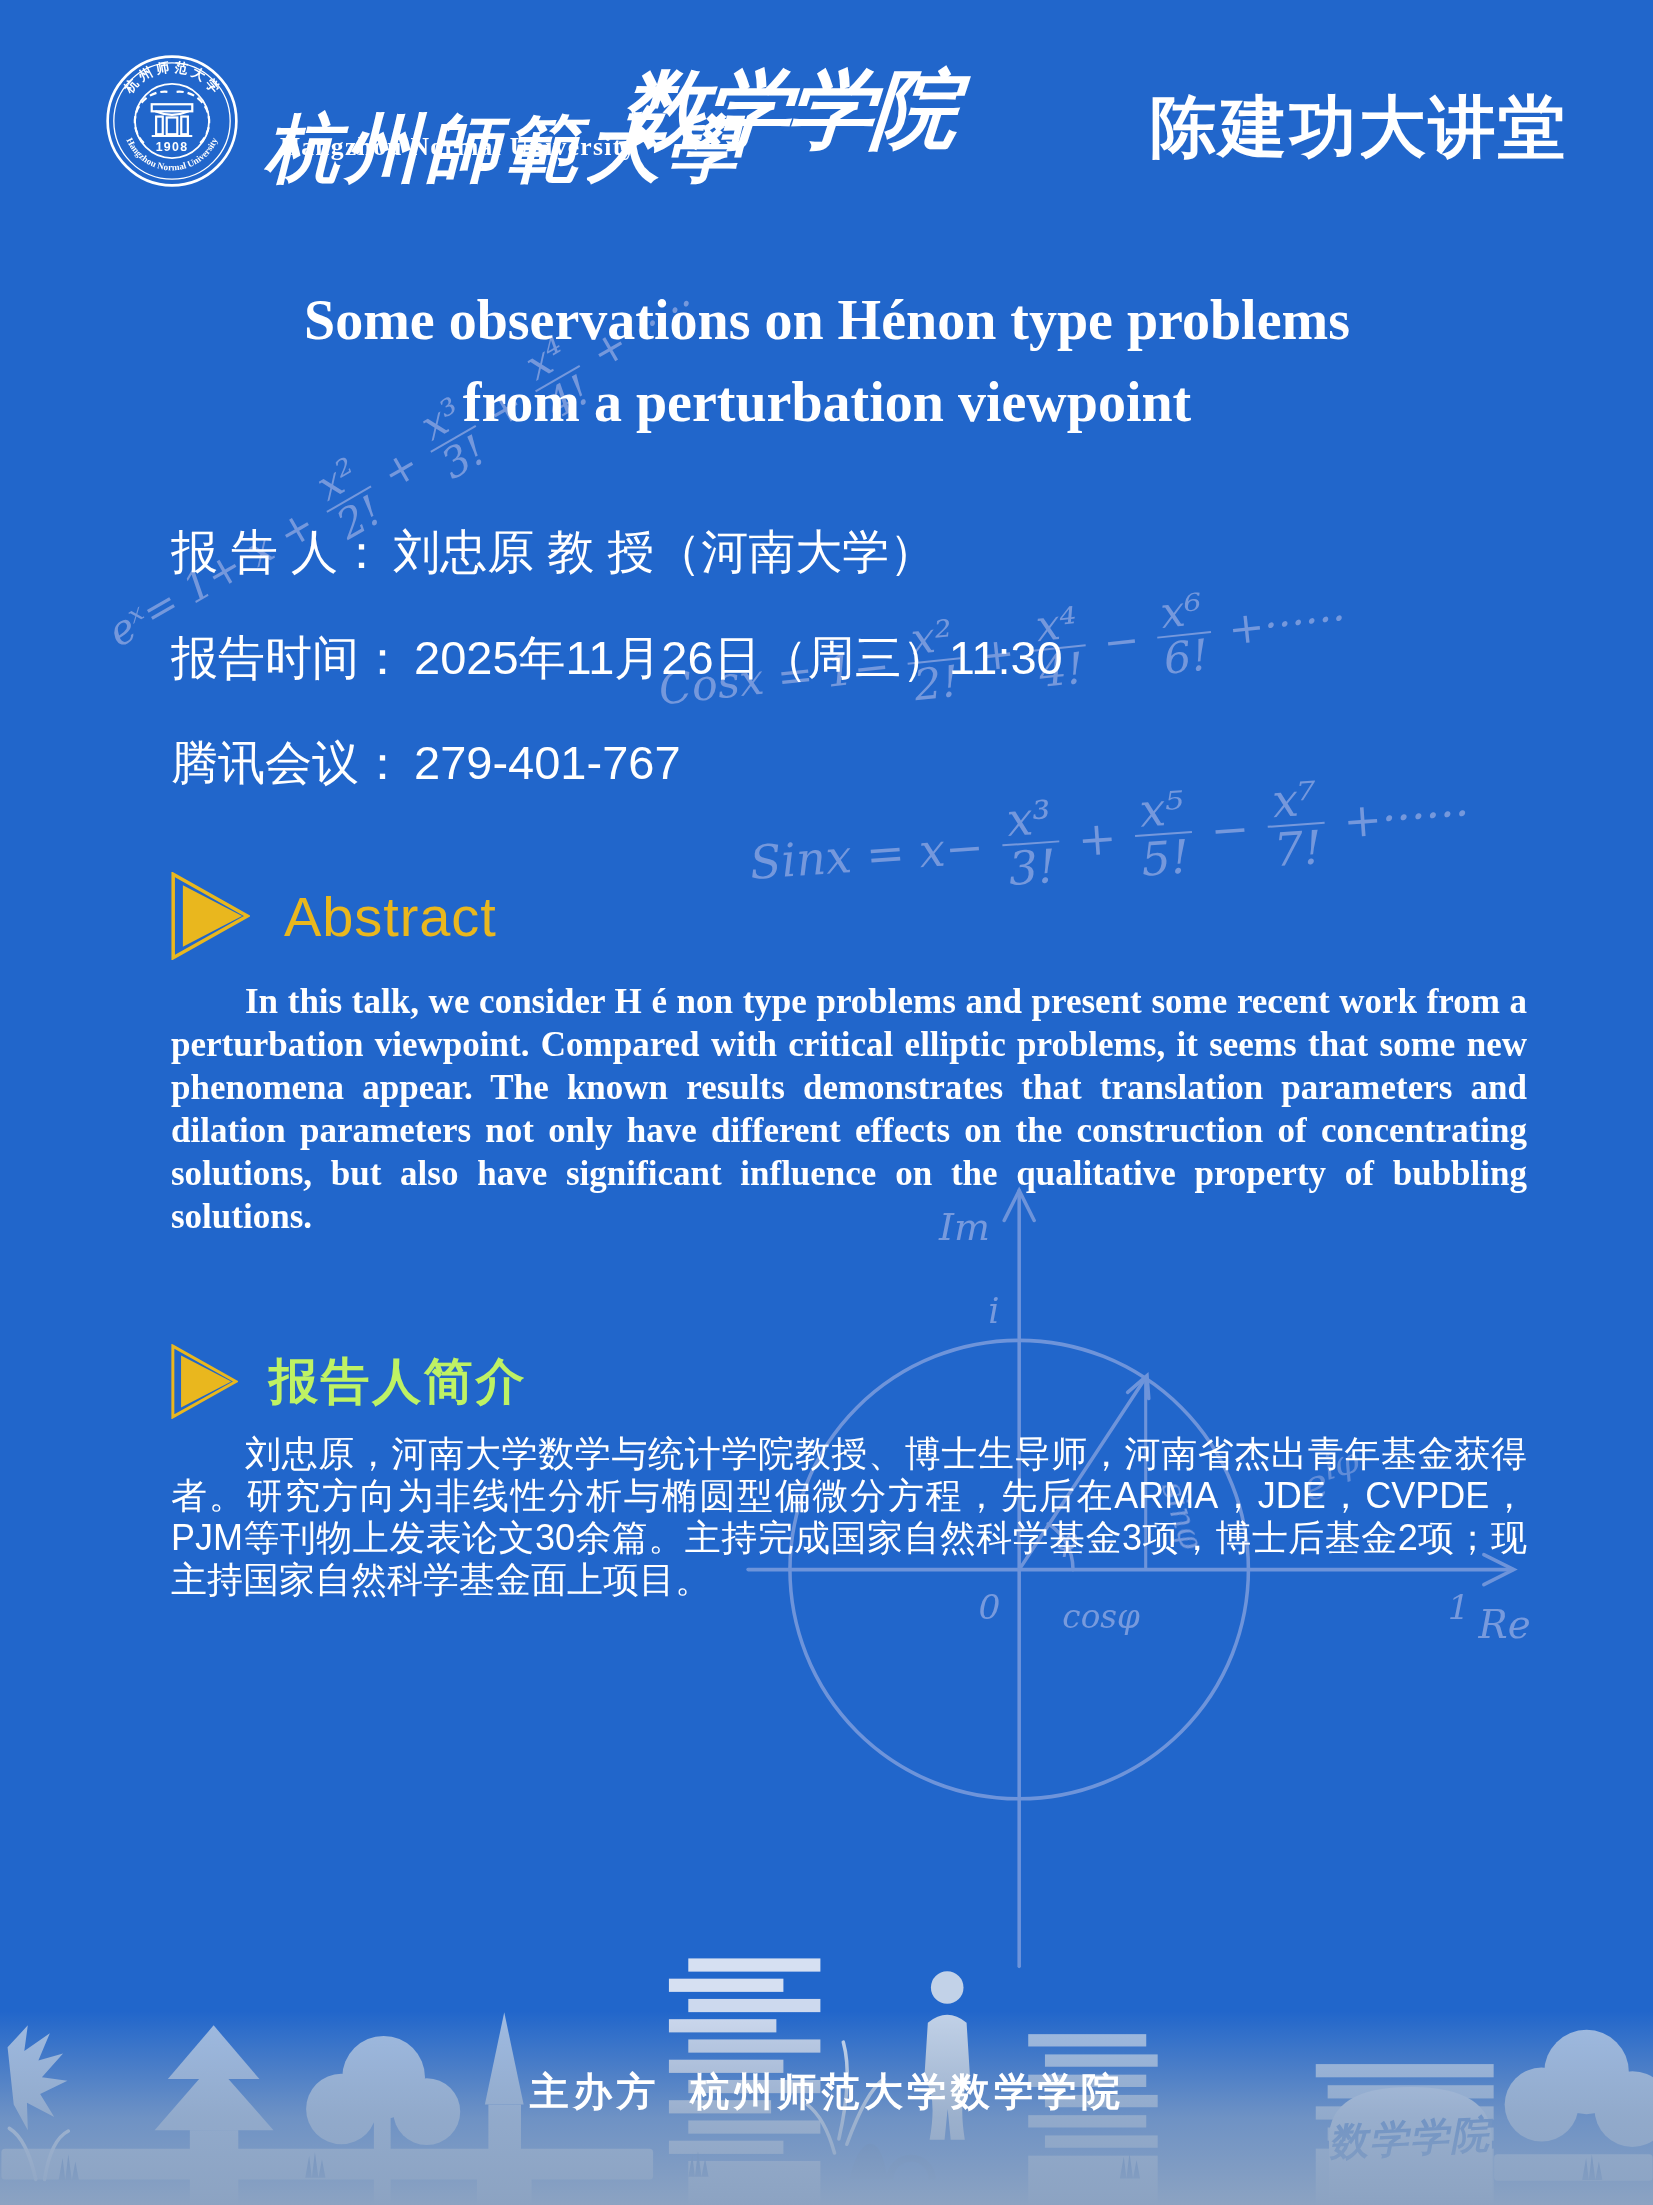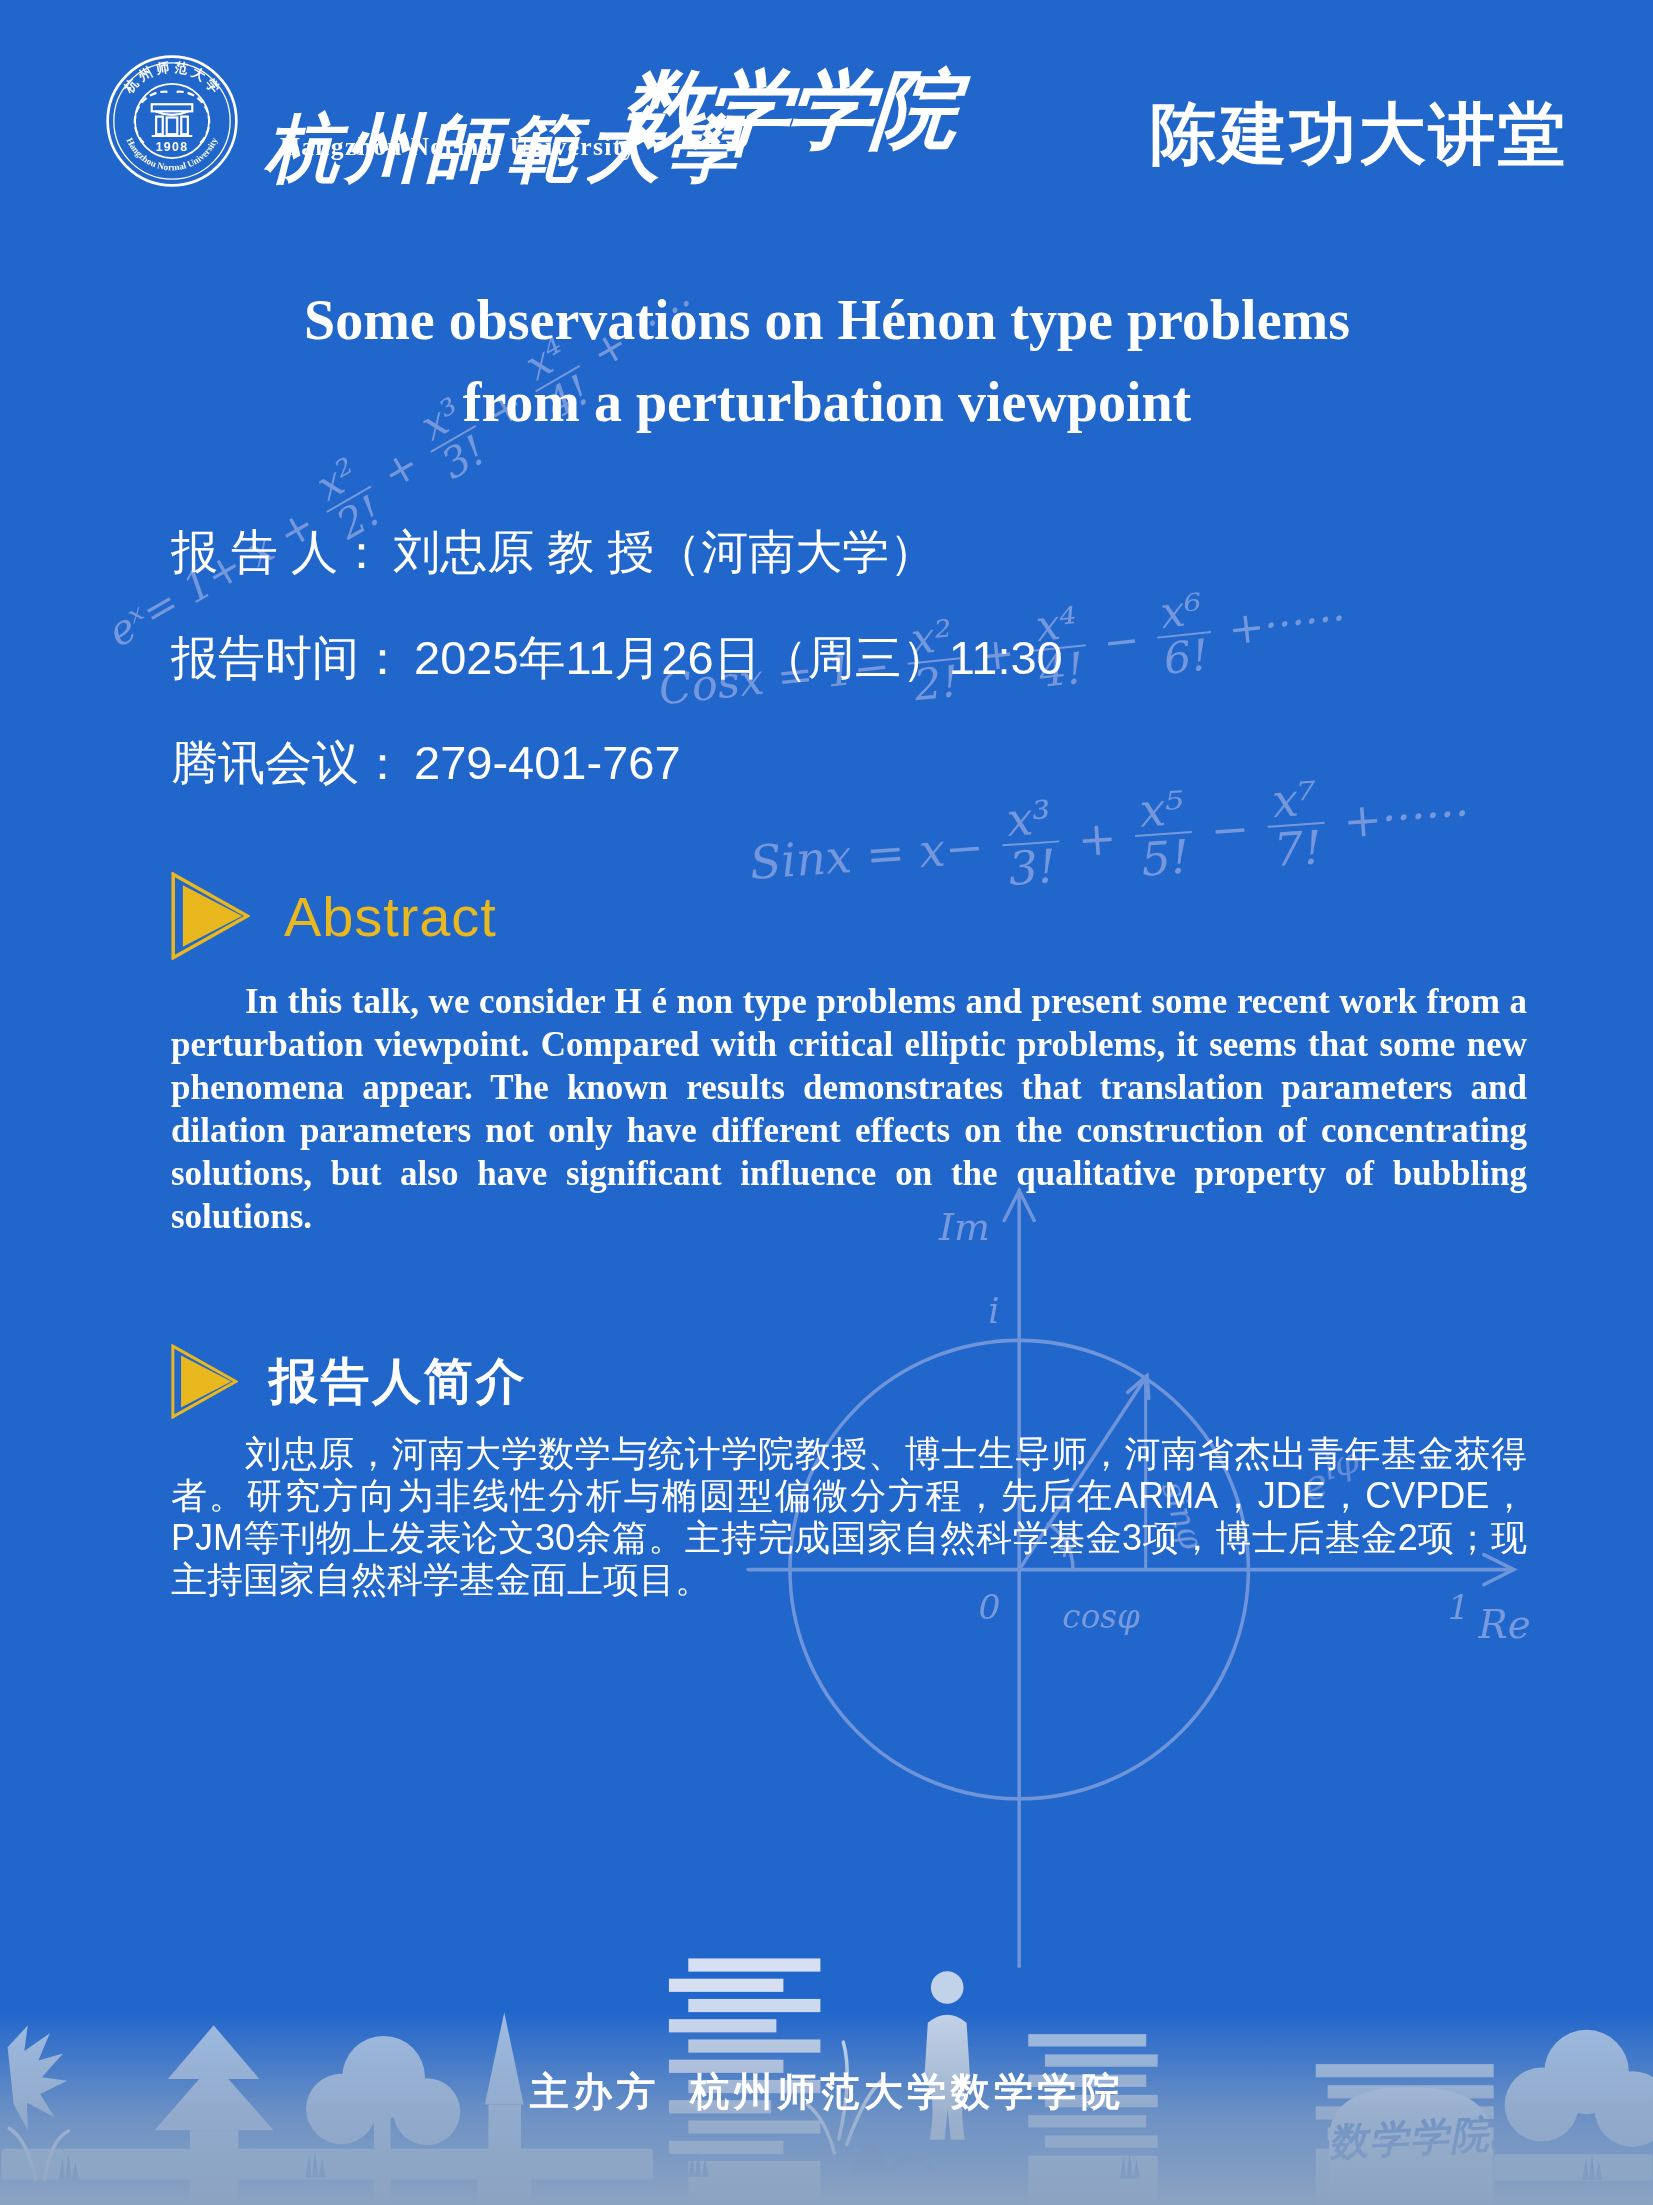--- a/index.html
+++ b/index.html
@@ -15,35 +15,35 @@
             font-family:"DejaVu Serif",serif;font-style:italic;transform:rotate(-16deg);z-index:1;}
   .diagram-svg{position:absolute;left:706px;top:1142px;z-index:1;}
   
   .seal-svg{position:absolute;left:105px;top:54px;z-index:4;}
   .univ-cn{position:absolute;left:265px;top:52px;font-size:74px;font-weight:bold;
            font-style:italic;letter-spacing:6.2px;z-index:4;margin-top:48px;}
   .univ-en{position:absolute;left:280px;top:132px;font-size:25.6px;font-weight:bold;
            font-family:"Liberation Serif",serif;letter-spacing:1.3px;z-index:4;}
   .college-cn{position:absolute;left:621px;top:52px;font-size:86px;font-weight:bold;
            font-style:italic;letter-spacing:-2.6px;transform:skewX(-4deg);z-index:4;}
-  .lecture{position:absolute;left:1150px;top:89px;font-size:67px;font-weight:bold;
+  .lecture{position:absolute;left:1150px;top:82px;font-size:67px;font-weight:bold;
            font-family:"Liberation Serif",serif;letter-spacing:2.6px;z-index:4;}
   
   .title{position:absolute;left:0;width:1654px;top:279px;text-align:center;z-index:4;
          font-family:"Liberation Serif",serif;font-weight:bold;font-size:56px;line-height:82px;}
   
   .info{position:absolute;left:171px;top:526px;z-index:4;display:flex;flex-direction:column;gap:53px;}
   .info-row{font-size:47px;line-height:1.12;white-space:nowrap;}
   .info-row .val{margin-left:8px;}
   
   .sec-head{position:absolute;display:flex;align-items:center;z-index:4;}
   .sec-head-abstract{left:171px;top:872px;gap:34px;}
   .sec-head-bio{left:171px;top:1344px;gap:31px;}
   .sec-label-en{color:#e9b71e;font-size:56px;font-weight:normal;letter-spacing:0.9px;}
-  .sec-label-cn{color:#ffffff;font-size:49px;font-weight:bold;letter-spacing:2.6px;}
+  .sec-label-cn{color:#bef264;font-size:49px;font-weight:bold;letter-spacing:2.6px;}
   .para{position:absolute;left:171px;width:1356px;z-index:4;text-align:justify;}
   .para-abstract{top:980px;font-family:"Liberation Serif",serif;font-weight:bold;
                  font-size:35px;line-height:43px;text-indent:74px;}
   .para-bio{top:1433px;font-size:36px;line-height:42px;text-indent:74px;}
   
   .skyline-svg{position:absolute;left:0;top:1932px;z-index:2;}
   .bottom-fade{position:absolute;left:0;top:2011px;width:1654px;height:194px;z-index:3;
      background:linear-gradient(180deg,rgba(140,163,194,0) 0%,rgba(140,163,194,.72) 55%,#8ca3c2 100%);}
   .host{position:absolute;left:0;width:1654px;top:2065px;text-align:center;z-index:5;
         font-size:39px;font-weight:bold;letter-spacing:4.4px;white-space:pre;}

